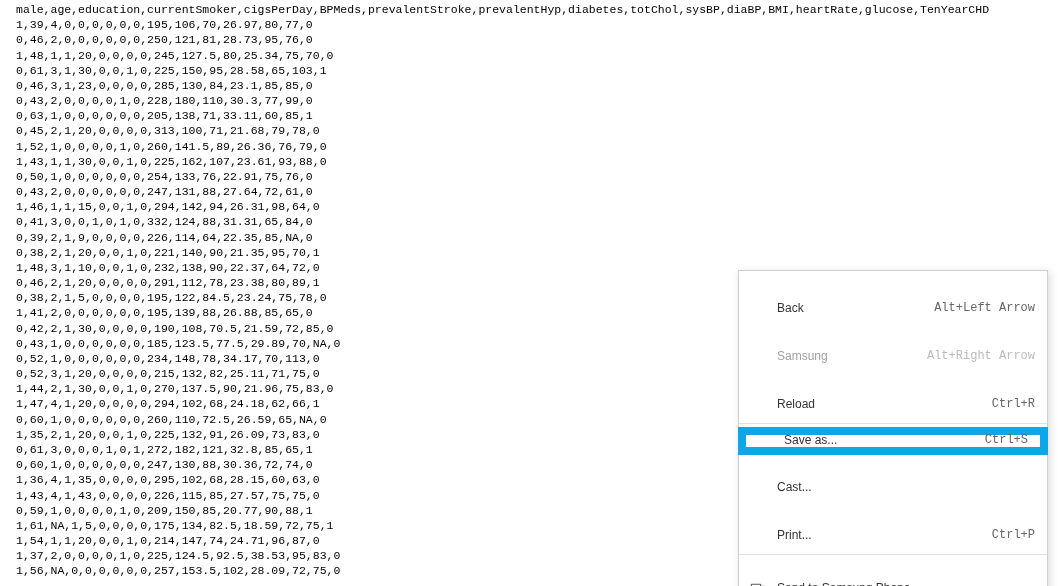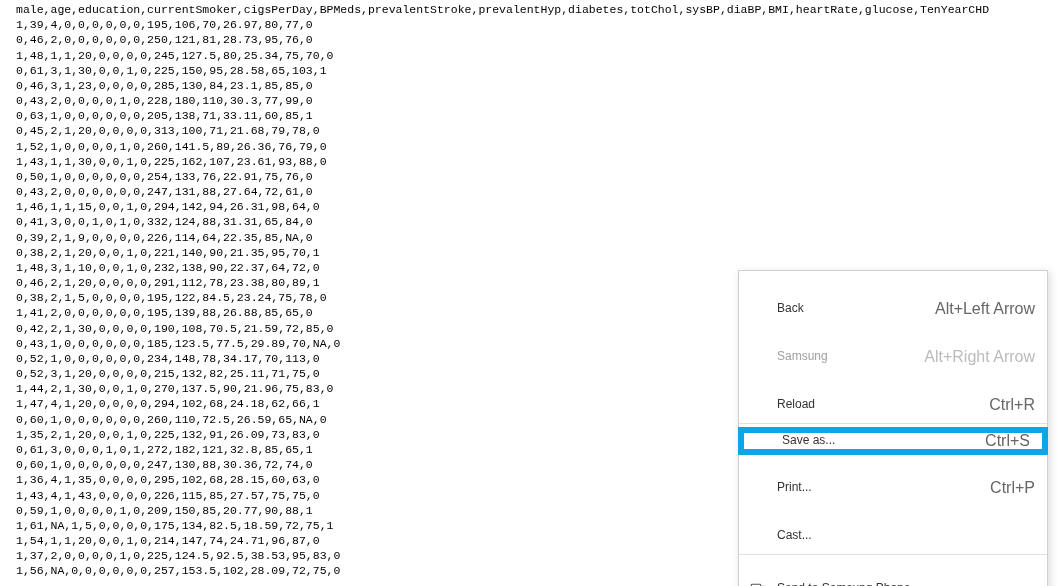--- a/index.html
+++ b/index.html
@@ -38,31 +38,32 @@
       padding: 0 12px 0 38px;
       position: relative;
       cursor: pointer;
       margin-top: 20px;
     }
     .menu-item.disabled {
       color: #a0a0a0;
       cursor: default;
     }
     .menu-item.highlighted {
-      border: 6px solid #0ea5e9;
+      border: 8px solid #0ea5e9;
       margin: -1px;
       z-index: 1;
     }
     .menu-label {
       flex: 1;
     }
     .menu-shortcut {
       color: #666;
-      font-size: 16px;
+      font-size: 12px;
       margin-left: 12px;
+      font-family: Liberation Mono, monospace;
     }
     .menu-item.disabled .menu-shortcut {
       color: #bbb;
     }
     .menu-separator {
       height: 1px;
       background: #e0e0e0;
       margin: 4px 0;
     }
     .menu-icon {
@@ -134,25 +135,25 @@
   <div class="menu-item">
     <span class="menu-label">Reload</span>
     <span class="menu-shortcut">Ctrl+R</span>
   </div>
   <div class="menu-separator"></div>
   <div class="menu-item highlighted">
     <span class="menu-label">Save as...</span>
     <span class="menu-shortcut">Ctrl+S</span>
   </div>
   <div class="menu-item">
+    <span class="menu-label">Cast...</span>
+  </div>
+  <div class="menu-item">
     <span class="menu-label">Print...</span>
     <span class="menu-shortcut">Ctrl+P</span>
-  </div>
-  <div class="menu-item">
-    <span class="menu-label">Cast...</span>
   </div>
   <div class="menu-separator"></div>
   <div class="menu-item">
     <span class="menu-icon">
       <svg viewBox="0 0 24 24" fill="none" stroke="currentColor" stroke-width="1.6">
         <rect x="2" y="5" width="14" height="10" rx="1"></rect>
         <rect x="17" y="8" width="5" height="9" rx="1"></rect>
         <line x1="5" y1="18" x2="13" y2="18"></line>
       </svg>
     </span>

